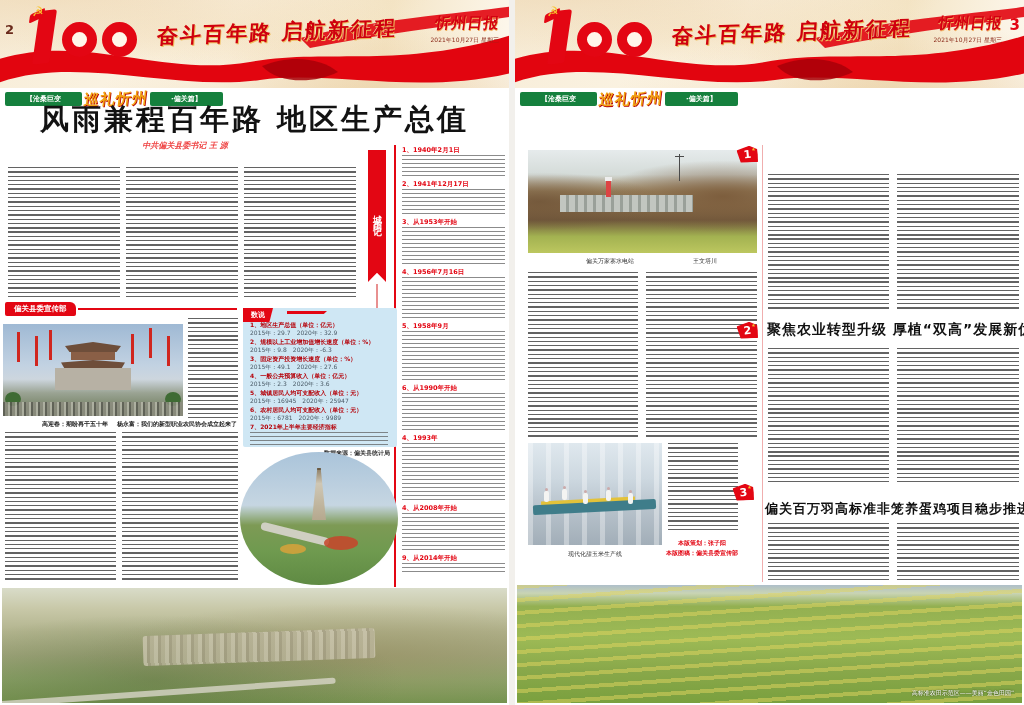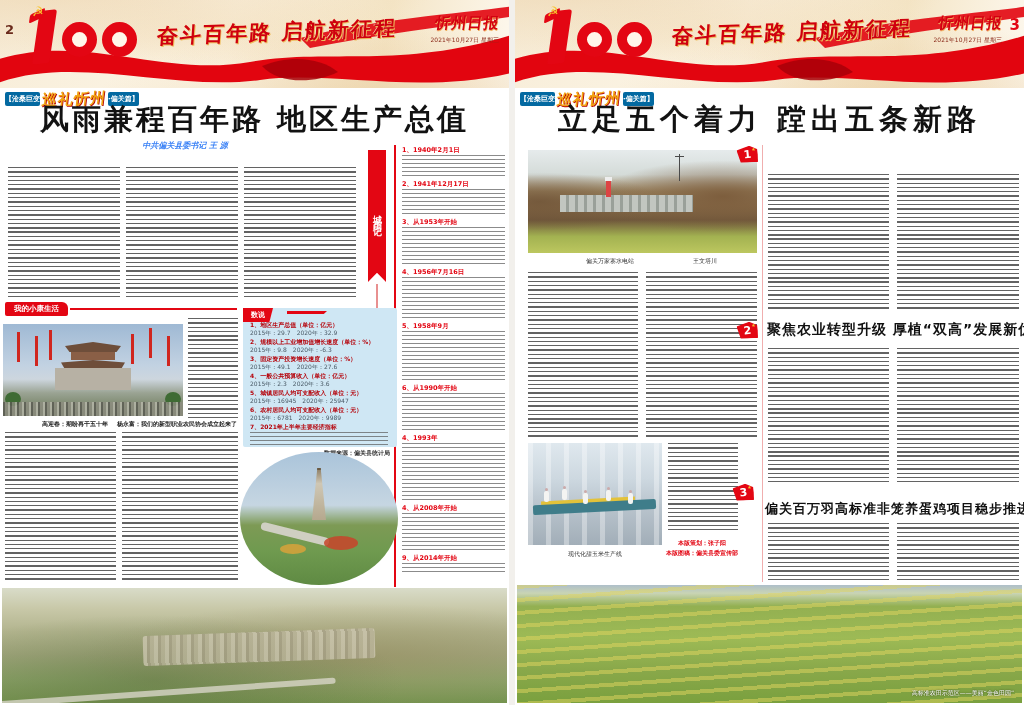--- a/index.html
+++ b/index.html
@@ -34,38 +34,38 @@
   .masthead{position:absolute;top:14px;text-align:right;}
   .left .masthead{right:10px;} .right .masthead{right:22px;}
   .mh-logo{font-size:15px;font-weight:900;color:#d40010;letter-spacing:1px;
            transform:skewX(-8deg);text-shadow:0.5px 0.5px 0 #f0b060;white-space:nowrap;}
   .mh-date{font-size:6px;color:#8a2a1a;margin-top:3px;white-space:nowrap;}
   .pagenum-l{position:absolute;left:5px;top:22px;font-size:13px;font-weight:bold;color:#6a2a1c;}
   .pagenum-r{position:absolute;right:4px;top:16px;font-size:15px;font-weight:900;color:#e30613;}
 
   
   .series{position:absolute;left:5px;top:90px;height:18px;display:flex;align-items:center;gap:2px;}
-  .s-box{background:#0369a1;color:#ffffff;font-size:7px;font-weight:bold;
-         padding:2px 0;border-radius:2px;white-space:nowrap;}
+  .s-box{background:#15803d;color:#ffffff;font-size:7px;font-weight:bold;
+         padding:2px 21px;border-radius:2px;white-space:nowrap;}
   .s-script{color:#f2a312;font-size:15px;font-weight:900;letter-spacing:1px;white-space:nowrap;
             transform:skewX(-9deg) rotate(-2deg);text-shadow:0.8px 0.8px 0 #b40008;}
   .headline{position:absolute;left:8px;top:100px;width:493px;text-align:center;
             font-size:29px;font-weight:900;color:#121212;letter-spacing:3px;white-space:nowrap;}
 
   
   .gk{position:absolute;background-image:repeating-linear-gradient(
         to bottom, rgba(55,55,55,.78) 0px, rgba(55,55,55,.78) 1.3px,
         transparent 1.3px, transparent 4.3px);}
   .gk2{position:absolute;background-image:repeating-linear-gradient(
         to bottom, rgba(90,90,90,.7) 0px, rgba(90,90,90,.7) 1.1px,
         transparent 1.1px, transparent 4.0px);}
 
   
   .byline{position:absolute;left:8px;top:140px;width:354px;text-align:center;
-          font-family:"DejaVu Serif",serif;font-style:italic;color:#3b82f6;}
+          font-family:"DejaVu Serif",serif;font-style:italic;color:#ef4444;}
   .byline .b1{font-size:8px;line-height:11px;font-weight:bold;}
   .byline .b2{font-size:8px;line-height:11px;font-weight:bold;}
 
   .city-ribbon{position:absolute;left:368px;top:150px;width:18px;height:132px;background:#e30613;
      clip-path:polygon(0 0,100% 0,100% 100%,50% 93%,0 100%);
      color:#fff;writing-mode:vertical-rl;text-orientation:upright;
      font-size:9px;font-weight:bold;letter-spacing:4px;
      display:flex;align-items:center;justify-content:center;}
   .city-ribbon-tail{position:absolute;left:376px;top:284px;width:2px;height:26px;background:#e89090;}
 
@@ -230,21 +230,21 @@
       <div class="gk2 tl-body" style="position:relative;height:40px;"></div>
       <div class="tl-title">4、1993年</div>
       <div class="gk2 tl-body" style="position:relative;height:60px;"></div>
       <div class="tl-title">4、从2008年开始</div>
       <div class="gk2 tl-body" style="position:relative;height:40px;"></div>
       <div class="tl-title">9、从2014年开始</div>
       <div class="gk2 tl-body" style="position:relative;height:12px;"></div>
     </div>
 
     <div class="xk-head">
-      <span class="xk-tag">我的小康生活</span>
+      <span class="xk-tag">偏关县委宣传部</span>
       <span class="xk-line"></span>
     </div>
 
     <div class="photo gulou">
       <div class="gl-roof1"></div>
       <div class="gl-mid"></div>
       <div class="gl-roof2"></div>
       <div class="gl-base"></div>
       <div class="gl-banner" style="left:14px;"></div>
       <div class="gl-banner" style="left:32px;top:12px;"></div>
@@ -320,21 +320,20 @@
       </div>
       <div class="pagenum-r">3</div>
     </div>
 
     <div class="series">
       <span class="s-box">【沧桑巨变</span>
       <span class="s-script">巡礼忻州</span>
       <span class="s-box">·偏关篇】</span>
     </div>
 
-    <div class="headline" style="letter-spacing:5px;">立足五个着力  蹚出五条新路</div>
 
     <div class="photo dam">
       <div class="dam-wall"></div>
       <div class="dam-tower"></div>
       <div class="dam-pylon"></div>
     </div>
     <div class="cap plain" style="left:40px;top:257px;width:110px;">偏关万家寨水电站</div>
     <div class="cap plain" style="left:160px;top:257px;width:60px;">王文塔川</div>
 
     <div class="gk" style="left:13px;top:272px;width:110px;height:166px;"></div>

